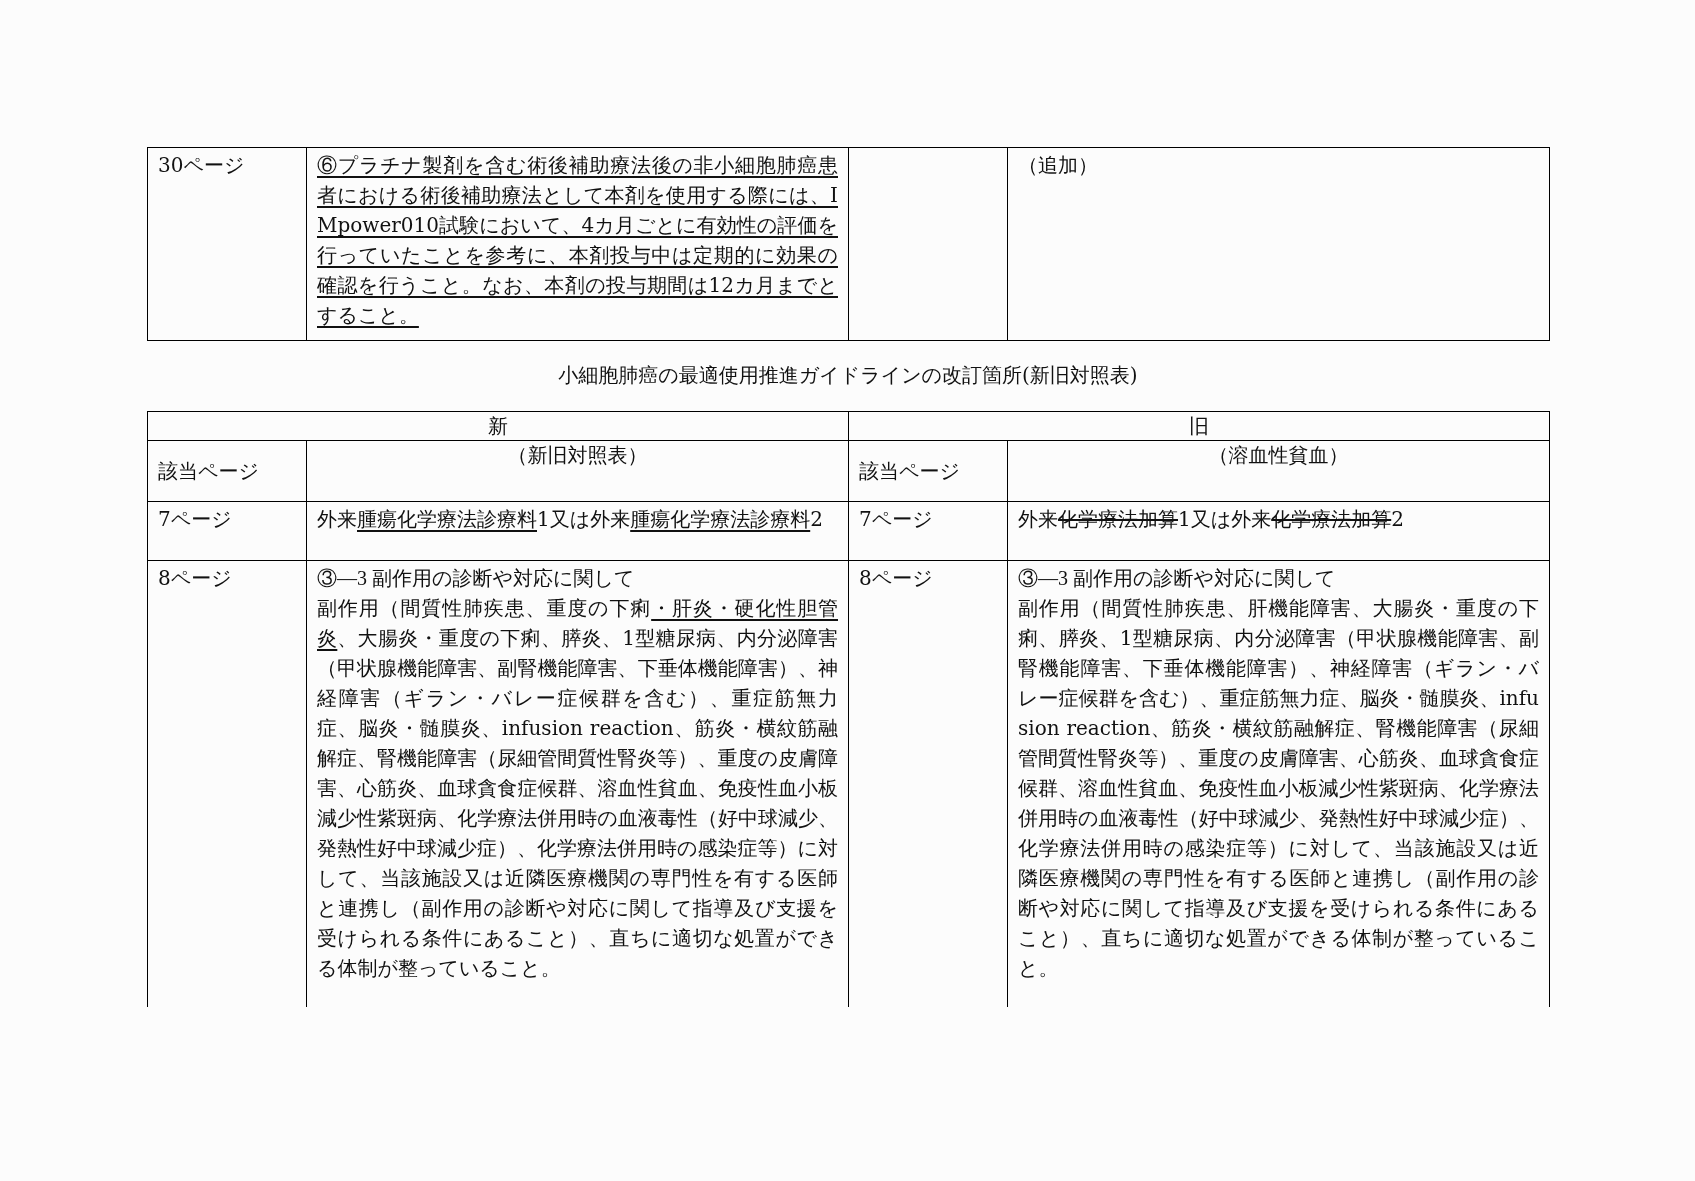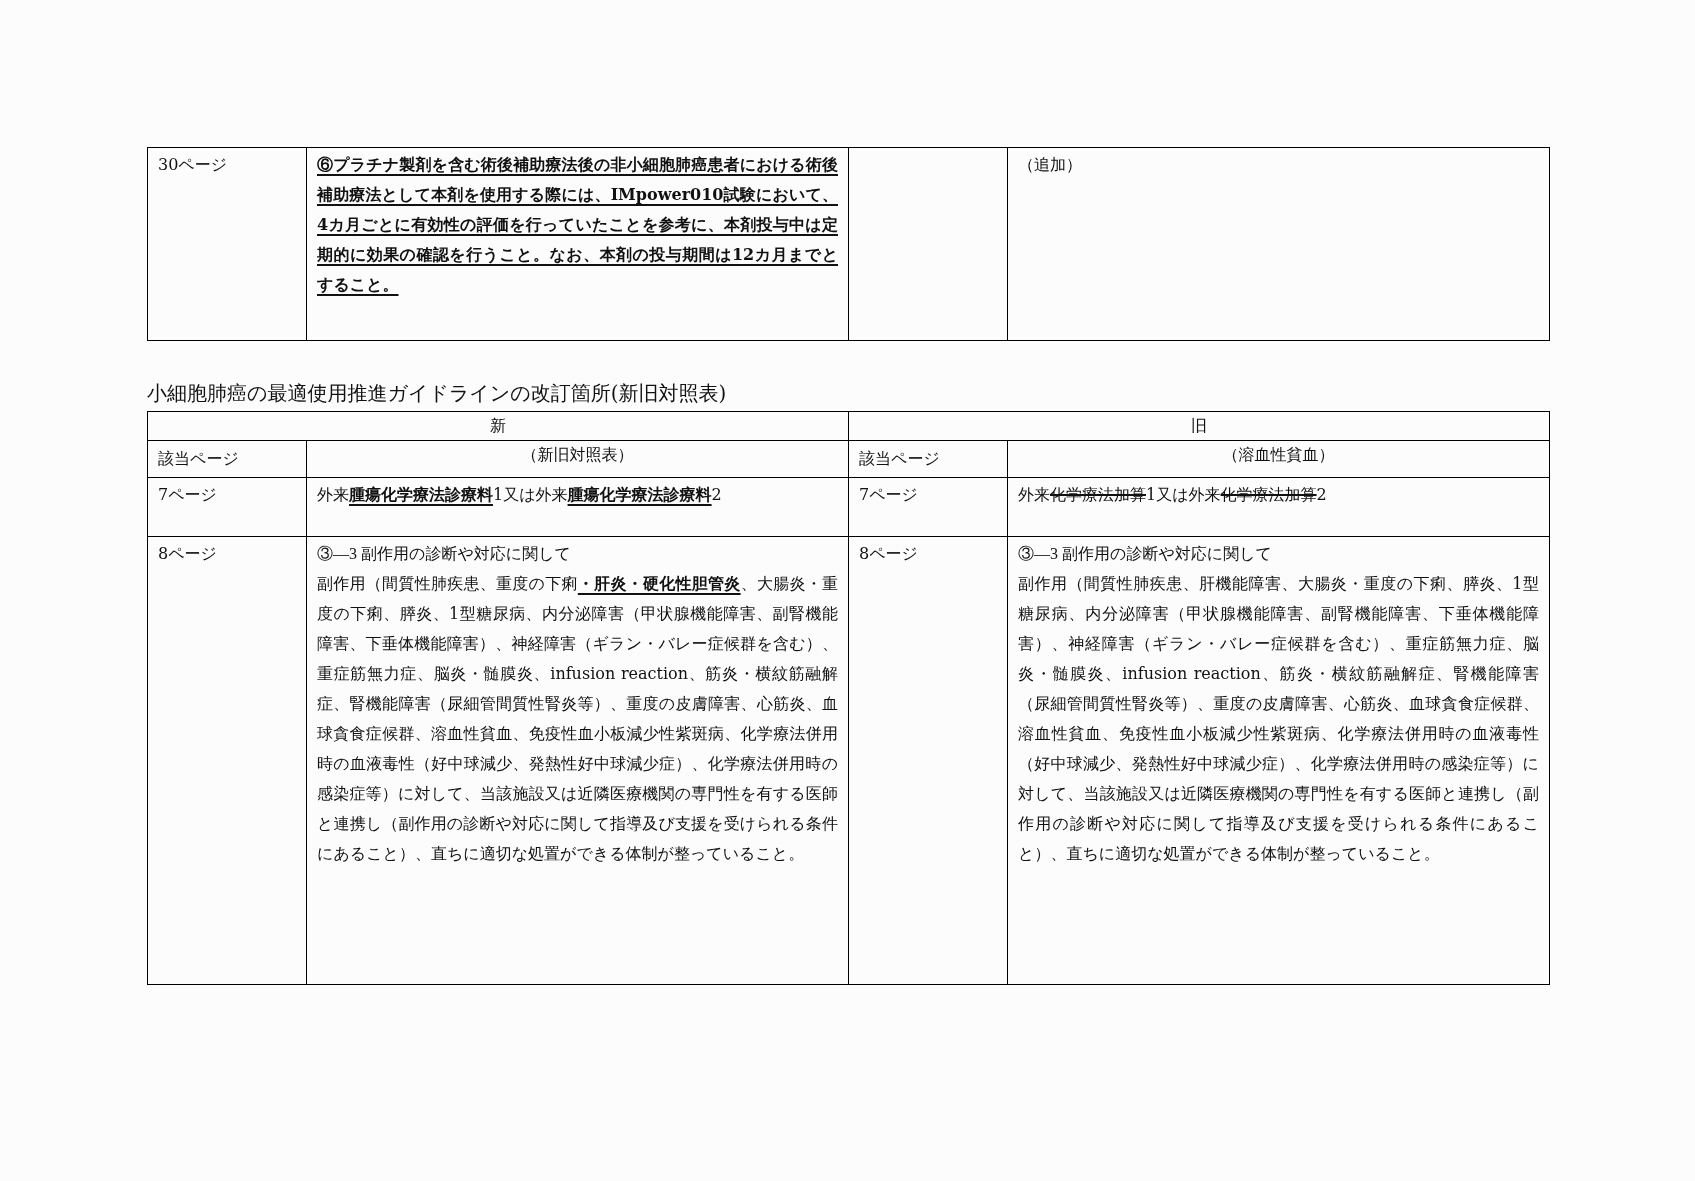--- a/index.html
+++ b/index.html
@@ -19,50 +19,50 @@
     border-collapse: collapse;
     table-layout: fixed;
     position: absolute;
     left: 147px;
     width: 1402px;
   }
   td {
     border: 1.5px solid #000;
     vertical-align: top;
     padding: 2px 10px 0 10px;
-    font-size: 16px;
+    font-size: 20px;
     line-height: 30px;
     text-align: justify;
     word-break: break-all;
   }
   col.c-page { width: 159px; }
   col.c-text { width: 542px; }
   #table-prev { top: 147px; }
   #table-prev td { height: 190px; }
   #doc-title {
     position: absolute;
-    top: 378px;
+    top: 360px;
     left: 147px;
     width: 1402px;
-    text-align: left;
+    text-align: center;
     font-size: 20px;
     line-height: 30px;
   }
   #table-main { top: 411px; }
   #table-main td.hdr {
     text-align: center;
     padding: 0;
     line-height: 28px;
   }
   #table-main td.subhdr-page {
     text-align: left;
     line-height: 28px;
-    padding: 4px 10px;
+    padding: 16px 10px;
   }
-  .u { text-decoration: underline; text-decoration-thickness: 2px; text-underline-offset: 4px; font-weight: bold; }
+  .u { text-decoration: underline; text-decoration-thickness: 2px; text-underline-offset: 4px; }
   .s { text-decoration: line-through; text-decoration-thickness: 2px; margin-top: 48px; }
   .row7 td { height: 56px; }
   .row8 td { height: 445px; }
   .row10 td { height: 26px; border-bottom: none; }
   .clip {
     position: absolute;
     left: 0;
     top: 1007px;
     width: 1695px;
     height: 180px;

